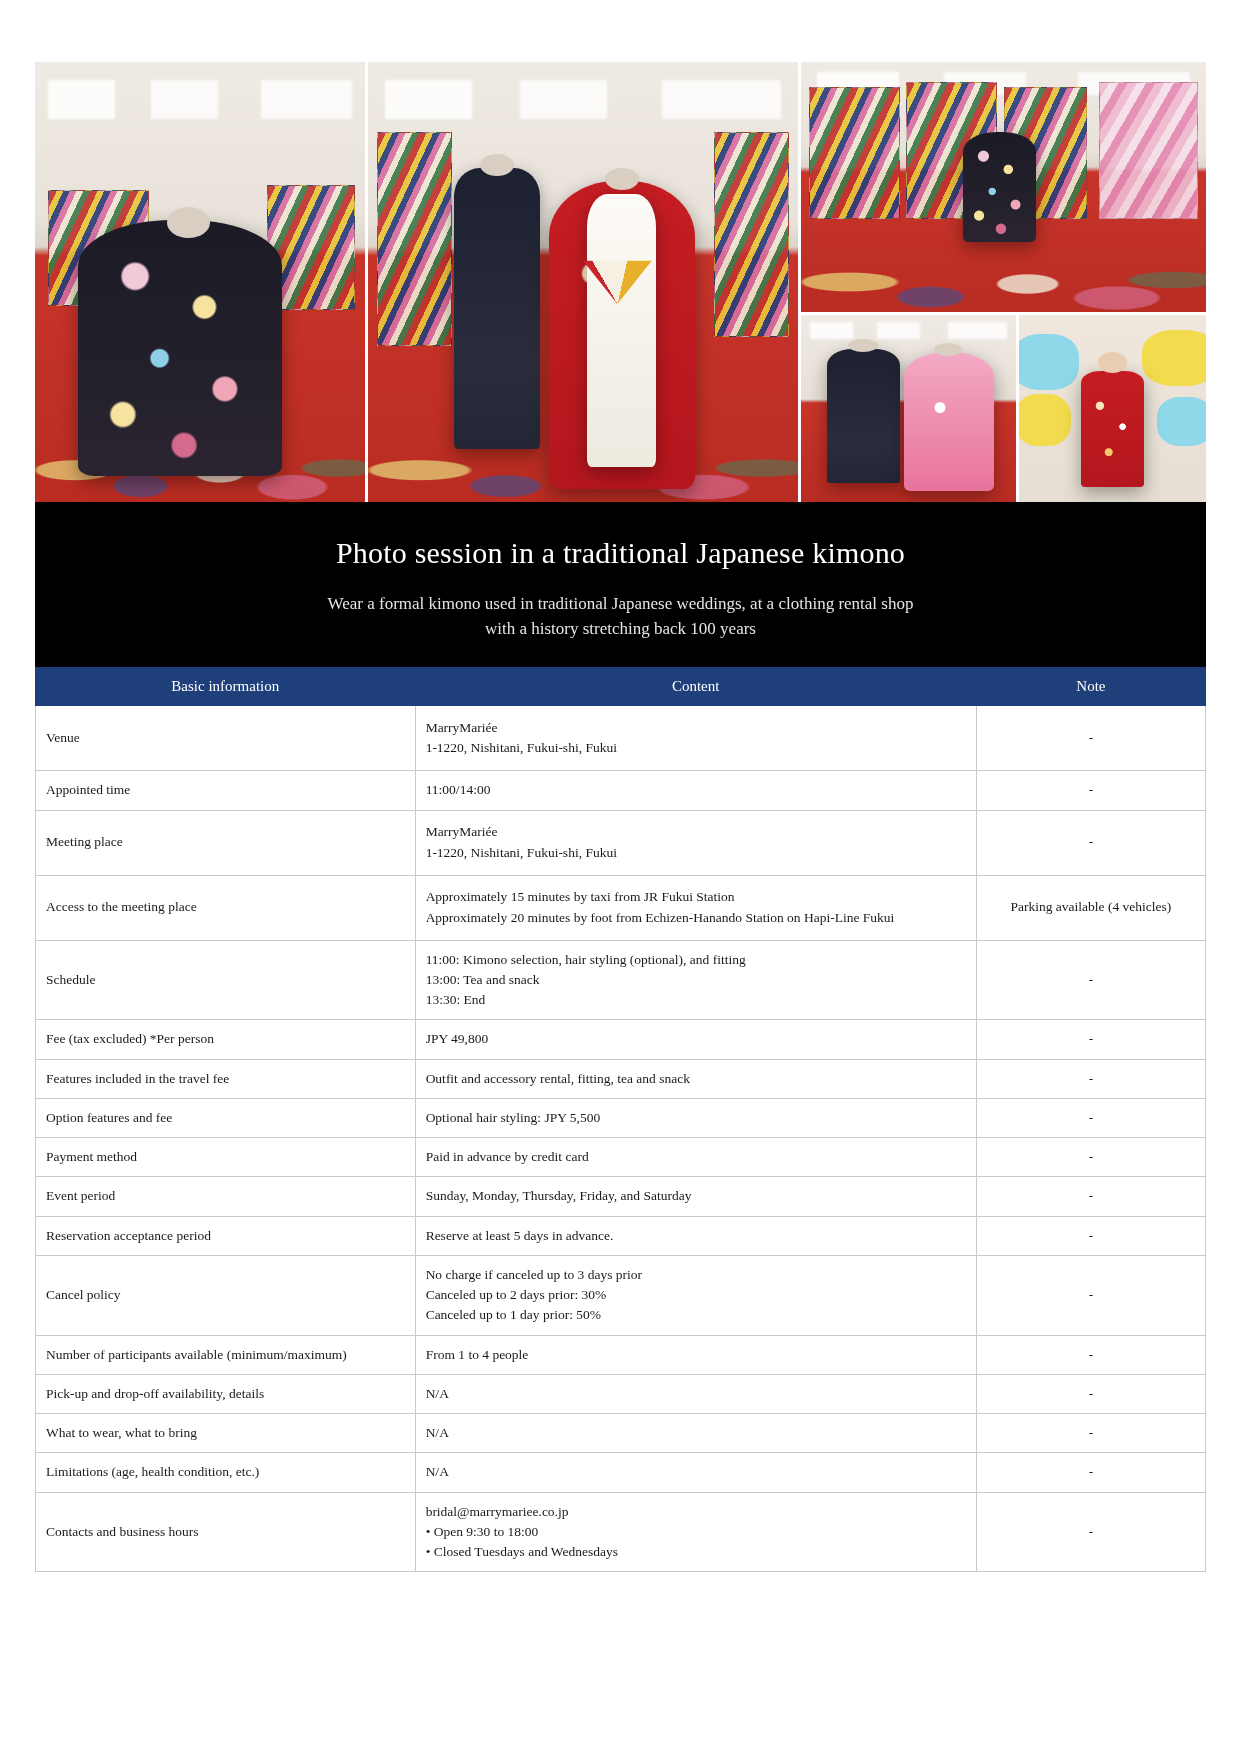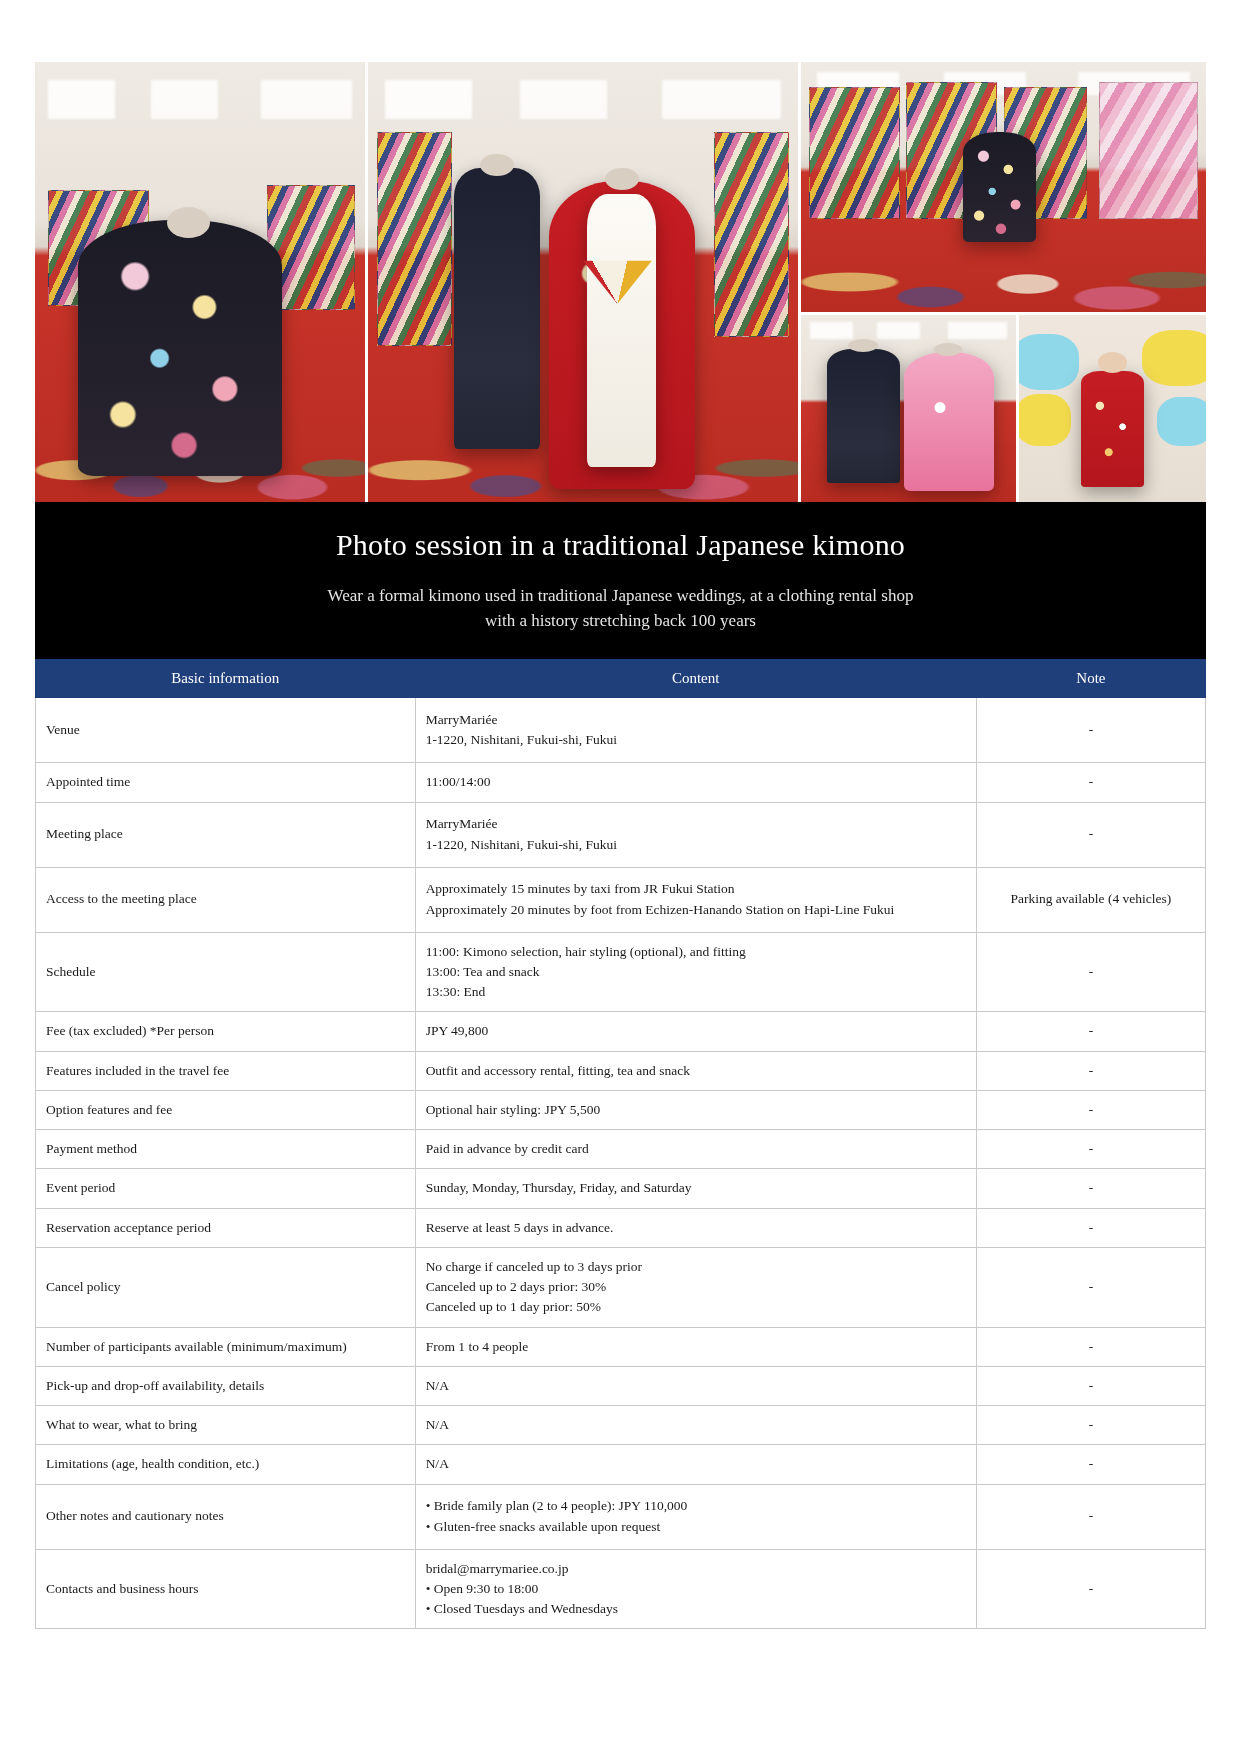--- a/index.html
+++ b/index.html
@@ -137,21 +137,21 @@
   
   .title-band {
     width: 1171px;
     background: #000000;
     color: #ffffff;
     text-align: center;
     padding: 22px 20px 26px 20px;
     box-sizing: border-box;
   }
   .title-band h1 {
-    margin: 4px 0 22px 0;
+    margin: 12px 0 22px 0;
     font-weight: 400;
     font-size: 30px;
     letter-spacing: .2px;
   }
   .title-band p {
     margin: 0;
     font-size: 17px;
     line-height: 1.45;
     color: #e5e5e5;
   }
@@ -344,26 +344,20 @@
         <td class="label">What to wear, what to bring</td>
         <td class="content">N/A</td>
         <td class="note">-</td>
       </tr>
       <tr>
         <td class="label">Limitations (age, health condition, etc.)</td>
         <td class="content">N/A</td>
         <td class="note">-</td>
       </tr>
       <tr class="tall">
-        <td class="label">Other notes and cautionary notes</td>
-        <td class="content">• Bride family plan (2 to 4 people): JPY 110,000
-• Gluten-free snacks available upon request</td>
-        <td class="note">-</td>
-      </tr>
-      <tr class="tall">
         <td class="label">Contacts and business hours</td>
         <td class="content">bridal@marrymariee.co.jp
 • Open 9:30 to 18:00
 • Closed Tuesdays and Wednesdays</td>
         <td class="note">-</td>
       </tr>
     </tbody>
   </table>
 
 </div>

